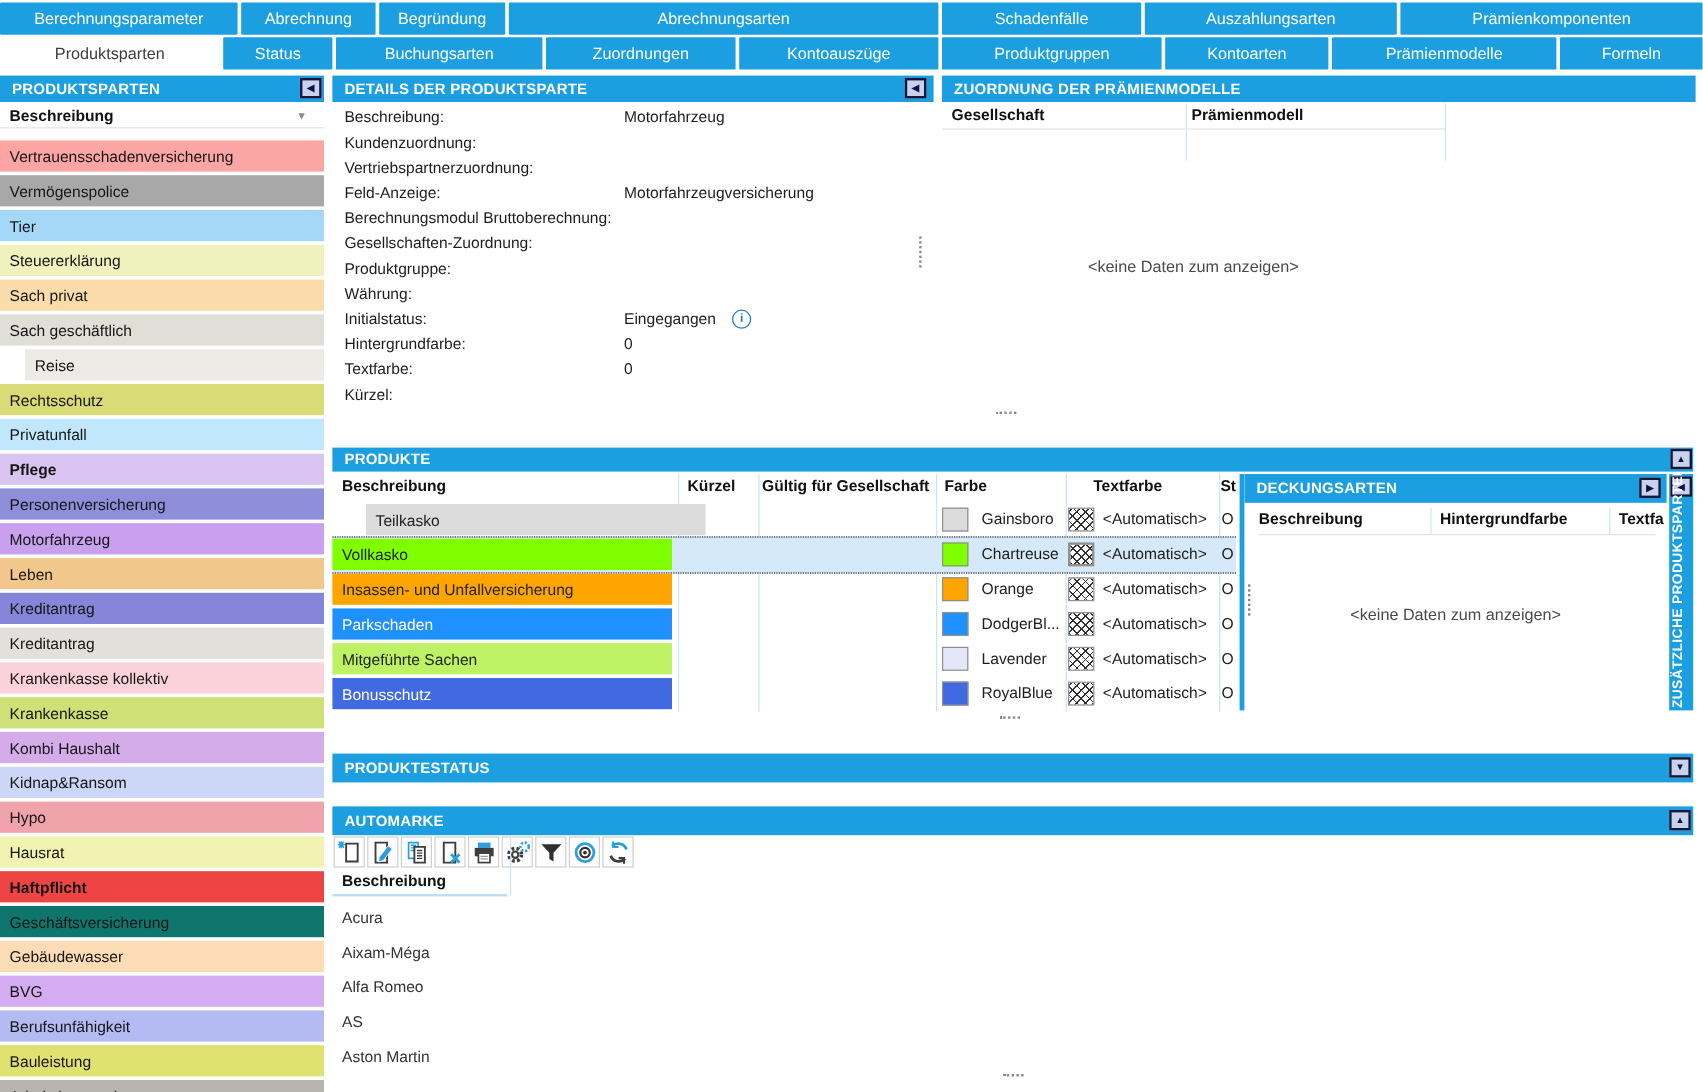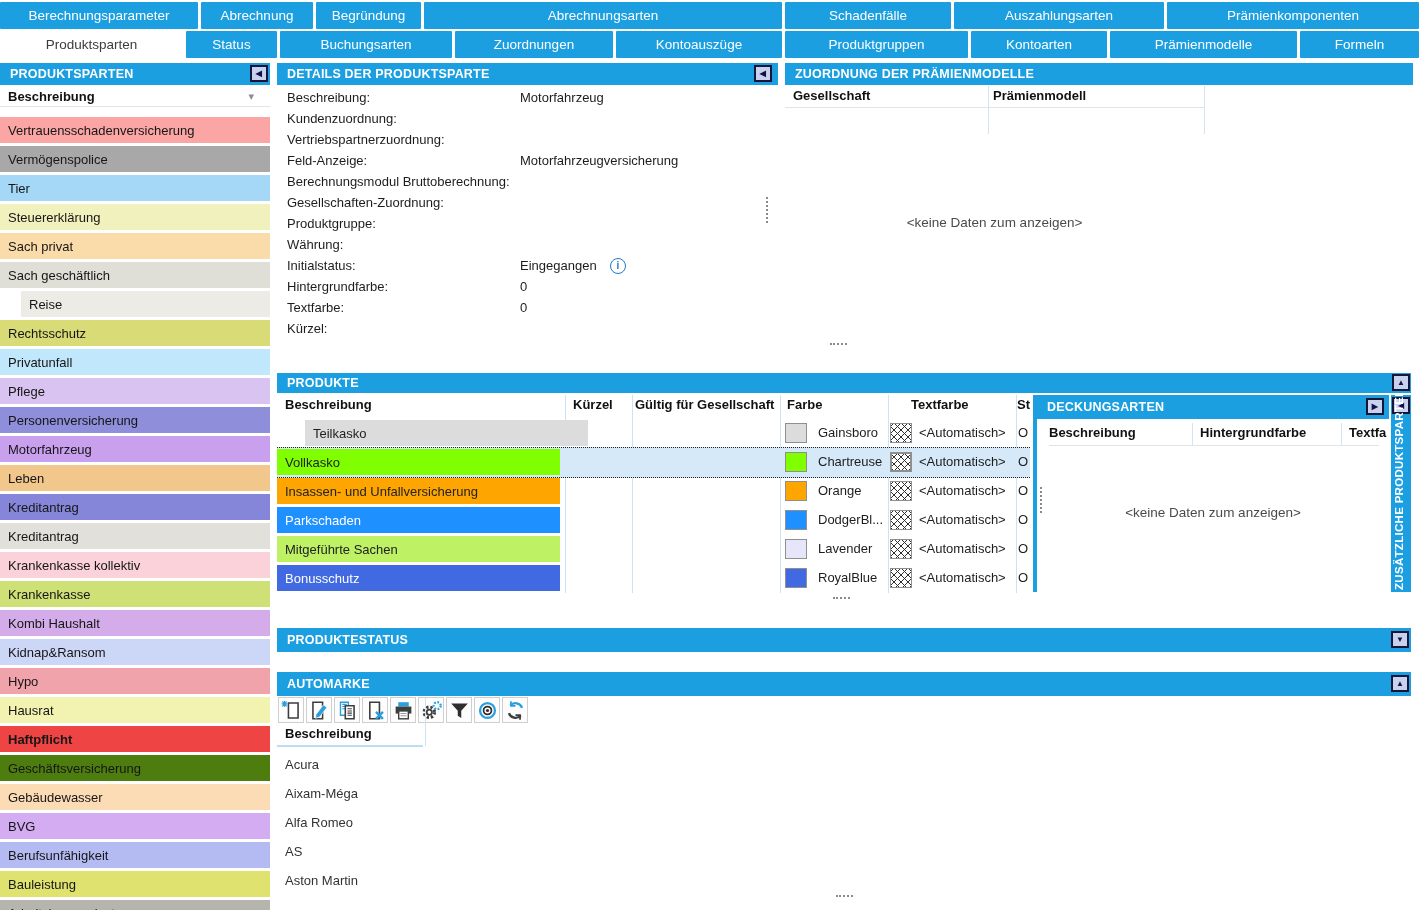--- a/index.html
+++ b/index.html
@@ -121,34 +121,34 @@
     <div id="sb-items">
         <div class="sb-item" style="background: #fca5a5; margin-top: 10px;">Vertrauensschadenversicherung</div>
         <div class="sb-item" style="background: rgb(168, 168, 168);">Vermögenspolice</div>
         <div class="sb-item" style="background: rgb(165, 216, 247);">Tier</div>
         <div class="sb-item" style="background: rgb(241, 241, 189);">Steuererklärung</div>
         <div class="sb-item" style="background: rgb(250, 220, 171);">Sach privat</div>
         <div class="sb-item" style="background: rgb(223, 222, 215);">Sach geschäftlich</div>
         <div class="sb-item" style="background: rgb(236, 235, 229); margin-left: 21px;">Reise</div>
         <div class="sb-item" style="background: rgb(217, 219, 118);">Rechtsschutz</div>
         <div class="sb-item" style="background: rgb(192, 231, 251);">Privatunfall</div>
-        <div class="sb-item" style="background: rgb(217, 195, 241);">Pflege</div>
+        <div class="sb-item" style="background: rgb(217, 195, 241); font-weight: bold;">Pflege</div>
         <div class="sb-item" style="background: rgb(142, 142, 218);">Personenversicherung</div>
         <div class="sb-item" style="background: rgb(201, 160, 238);">Motorfahrzeug</div>
         <div class="sb-item" style="background: rgb(242, 199, 140);">Leben</div>
         <div class="sb-item" style="background: rgb(133, 133, 218);">Kreditantrag</div>
         <div class="sb-item" style="background: rgb(226, 224, 218);">Kreditantrag</div>
         <div class="sb-item" style="background: rgb(251, 210, 217);">Krankenkasse kollektiv</div>
         <div class="sb-item" style="background: rgb(207, 224, 119);">Krankenkasse</div>
         <div class="sb-item" style="background: rgb(211, 172, 233);">Kombi Haushalt</div>
         <div class="sb-item" style="background: rgb(204, 214, 246);">Kidnap&amp;Ransom</div>
         <div class="sb-item" style="background: rgb(241, 163, 171);">Hypo</div>
         <div class="sb-item" style="background: rgb(242, 242, 177);">Hausrat</div>
         <div class="sb-item" style="background: #ef4444; font-weight: bold;">Haftpflicht</div>
-        <div class="sb-item" style="background: #4d7c0f;">Geschäftsversicherung</div>
+        <div class="sb-item" style="background: #0f766e;">Geschäftsversicherung</div>
         <div class="sb-item" style="background: rgb(252, 220, 181);">Gebäudewasser</div>
         <div class="sb-item" style="background: rgb(211, 172, 241);">BVG</div>
         <div class="sb-item" style="background: rgb(180, 187, 242);">Berufsunfähigkeit</div>
         <div class="sb-item" style="background: rgb(223, 226, 111);">Bauleistung</div>
         <div class="sb-item" style="background: rgb(181, 181, 173);">Arbeitslosen privat</div>
       </div>
   </div>
 
   <div id="details" class="panel">
     <div class="phead">

